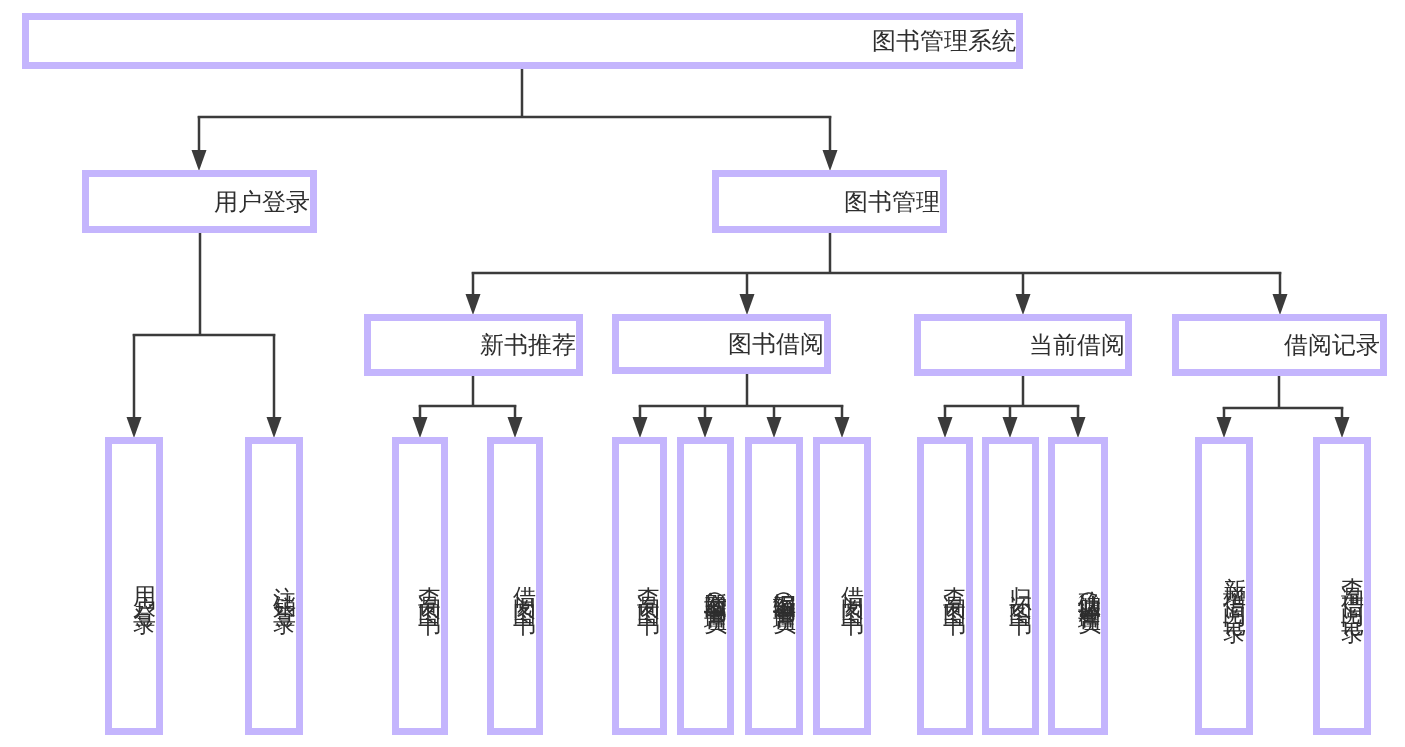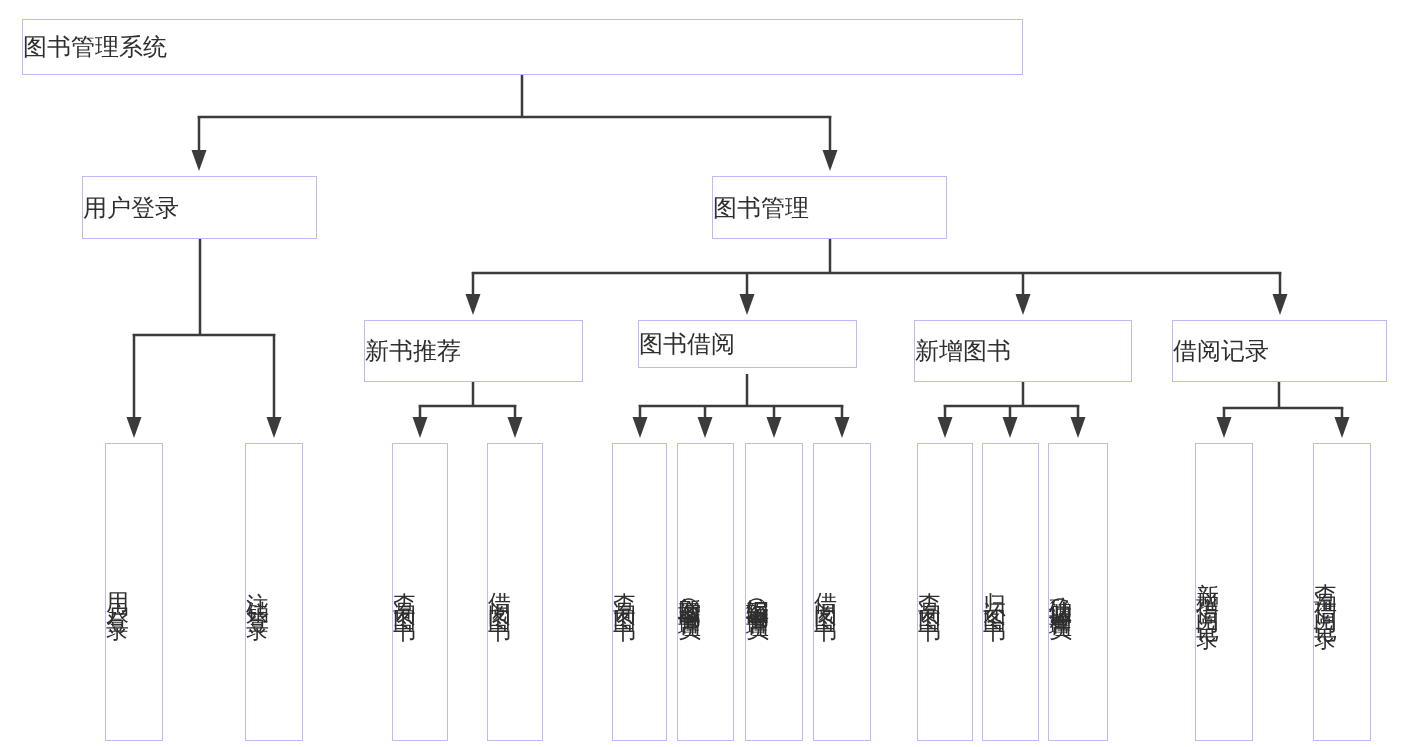--- a/index.html
+++ b/index.html
@@ -4,39 +4,39 @@
 <style>
   html,body { margin:0; padding:0; background:#ffffff; }
   .canvas {
     position:relative; width:1405px; height:747px; background:#ffffff;
     font-family:"Liberation Sans","DejaVu Sans",sans-serif; color:#2e2e2e; overflow:hidden;
   }
   .wires { position:absolute; left:0; top:0; }
   .wires line { stroke:#3b3b3b; stroke-width:2.5; }
   .wires polygon { fill:#3b3b3b; }
   .box {
-    position:absolute; box-sizing:border-box; border:1px solid #c4b5fd; background:#ffffff;
-    display:flex; align-items:center; justify-content:flex-start;margin-top:6px;
+    position:absolute; box-sizing:border-box; border:7px solid #c4b5fd; background:#ffffff;
+    display:flex; align-items:center; justify-content:flex-end;
   }
   .lbl { font-size:24px; white-space:nowrap; }
   .leaf .lbl {
     writing-mode:vertical-rl; text-orientation:mixed;
     font-size:23px; line-height:1; letter-spacing:9px;
   }
   .leaf--long .lbl { letter-spacing:3px; }
   .watermark {
     position:absolute; right:5px; bottom:3px; z-index:5;
     font-size:20px; letter-spacing:0.5px; color:#b9b9b9; white-space:nowrap;
   }
   
   #n-root   { left:22px;  top:13px;  width:1001px; height:56px; }
   #n-login  { left:82px;  top:170px; width:235px;  height:63px; }
   #n-mgmt   { left:712px; top:170px; width:235px;  height:63px; }
   #n-rec    { left:364px; top:314px; width:219px;  height:62px; }
-  #n-bor    { left:638px; top:314px; width:219px;  height:48px; }
+  #n-bor    { left:612px; top:314px; width:219px;  height:60px; }
   #n-cur    { left:914px; top:314px; width:218px;  height:62px; }
   #n-rcd    { left:1172px;top:314px; width:215px;  height:62px; }
   .leaf { top:437px; height:298px; }
   #l-login-a { left:105px;  width:58px; }
   #l-login-b { left:245px;  width:58px; }
   #l-rec-a   { left:392px;  width:56px; }
   #l-rec-b   { left:487px;  width:56px; }
   #l-bor-a   { left:612px;  width:55px; }
   #l-bor-b   { left:677px;  width:57px; }
   #l-bor-c   { left:745px;  width:58px; }
@@ -123,21 +123,21 @@
     <span class="lbl">新书推荐</span>
   </div>
 
   <div class="box" id="n-mgmt">
     <span class="lbl">图书管理</span>
   </div>
   <div class="box" id="n-bor">
     <span class="lbl">图书借阅</span>
   </div>
   <div class="box" id="n-cur">
-    <span class="lbl">新增图书</span>
+    <span class="lbl">当前借阅</span>
   </div>
   <div class="box" id="n-rcd">
     <span class="lbl">借阅记录</span>
   </div>
 
   <div class="box leaf" id="l-login-a">
     <span class="lbl">用户登录</span>
   </div>
   <div class="box leaf" id="l-login-b">
     <span class="lbl">注销登录</span>

